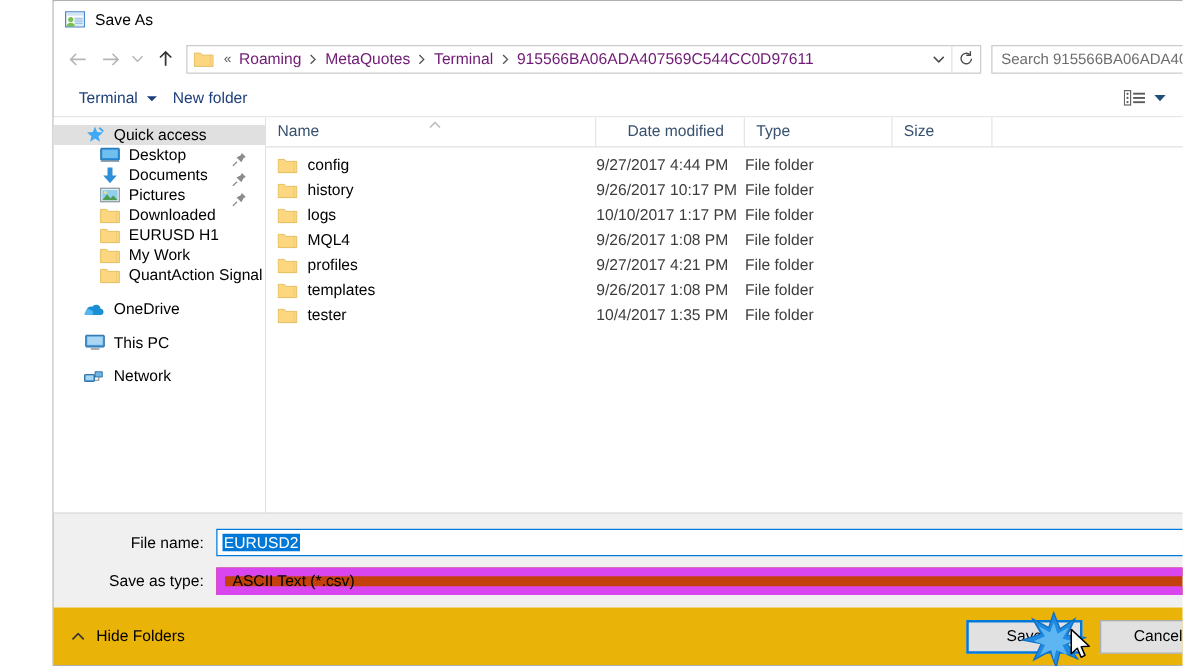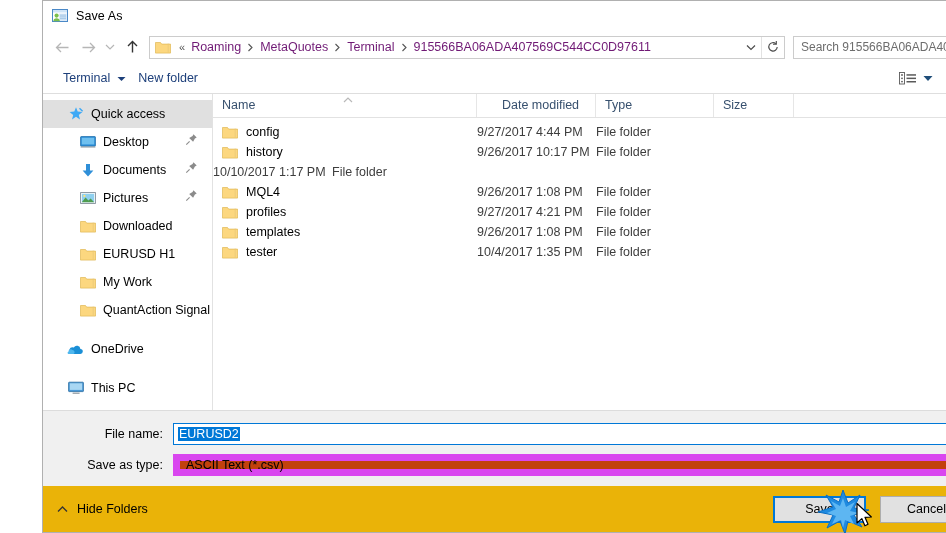--- a/index.html
+++ b/index.html
@@ -227,21 +227,21 @@
   .sidebar {
     width: 170px;
     flex: 0 0 170px;
     border-right: 1px solid #e2e2e2;
     background: #ffffff;
     padding-top: 6px;
     box-sizing: border-box;
     overflow: hidden;
   }
   .sb-item {
-    height: 28px;
+    height: 16px;
     display: flex;
     align-items: center;
     padding-left: 24px;
     box-sizing: border-box;
     position: relative;
     white-space: nowrap;
   }
   .sb-item.indent { padding-left: 36px; }
   .sb-item.selected { background: #e0e0e0; }
   .sb-ico {
@@ -781,20 +781,29 @@
                 </svg>
             </span>
             <span>history</span>
           </div>
           <div class="cell date">9/26/2017 10:17 PM</div>
           <div class="cell type">File folder</div>
           <div class="cell size"></div>
         </div>
 
         <div class="row">
+          <div class="cell name">
+            <span class="folder-ico">
+              <svg width="16" height="14" viewBox="0 0 16 14">
+                  <path d="M0.5 2.5 h5 l1.2 1.6 h8.8 v9 h-15 z" fill="#fcd77f" stroke="#e0b854" stroke-width="0.7"></path>
+                  <path d="M13.2 12.5 v-9" stroke="#e8c878" stroke-width="0.7"></path>
+                </svg>
+            </span>
+            <span>logs</span>
+          </div>
           <div class="cell date">10/10/2017 1:17 PM</div>
           <div class="cell type">File folder</div>
           <div class="cell size"></div>
         </div>
 
         <div class="row">
           <div class="cell name">
             <span class="folder-ico">
               <svg width="16" height="14" viewBox="0 0 16 14">
                   <path d="M0.5 2.5 h5 l1.2 1.6 h8.8 v9 h-15 z" fill="#fcd77f" stroke="#e0b854" stroke-width="0.7"></path>

